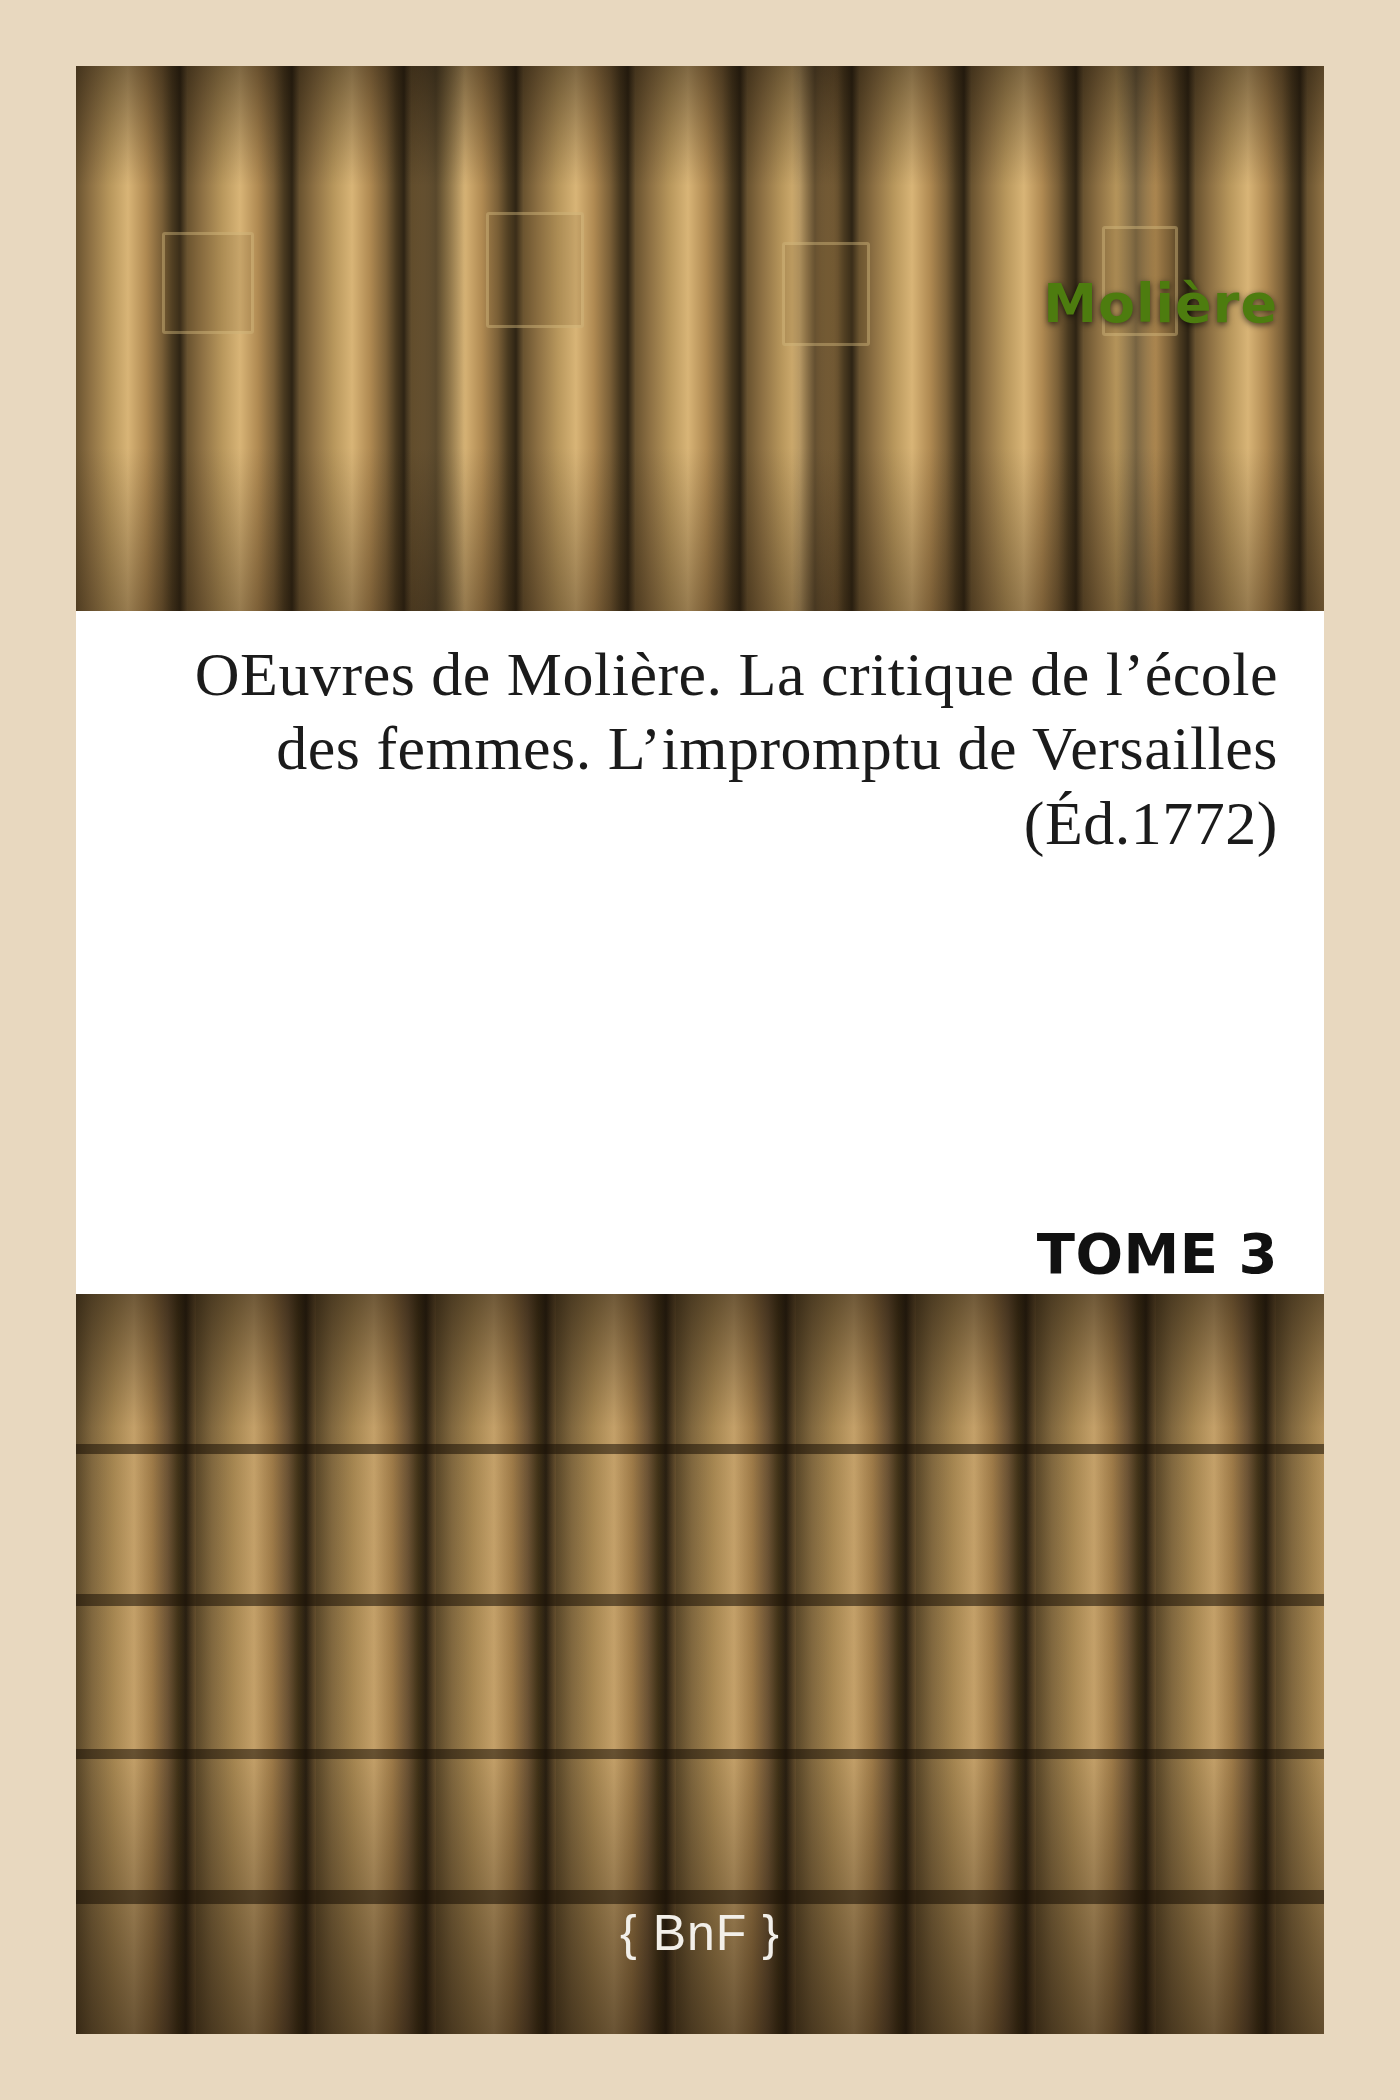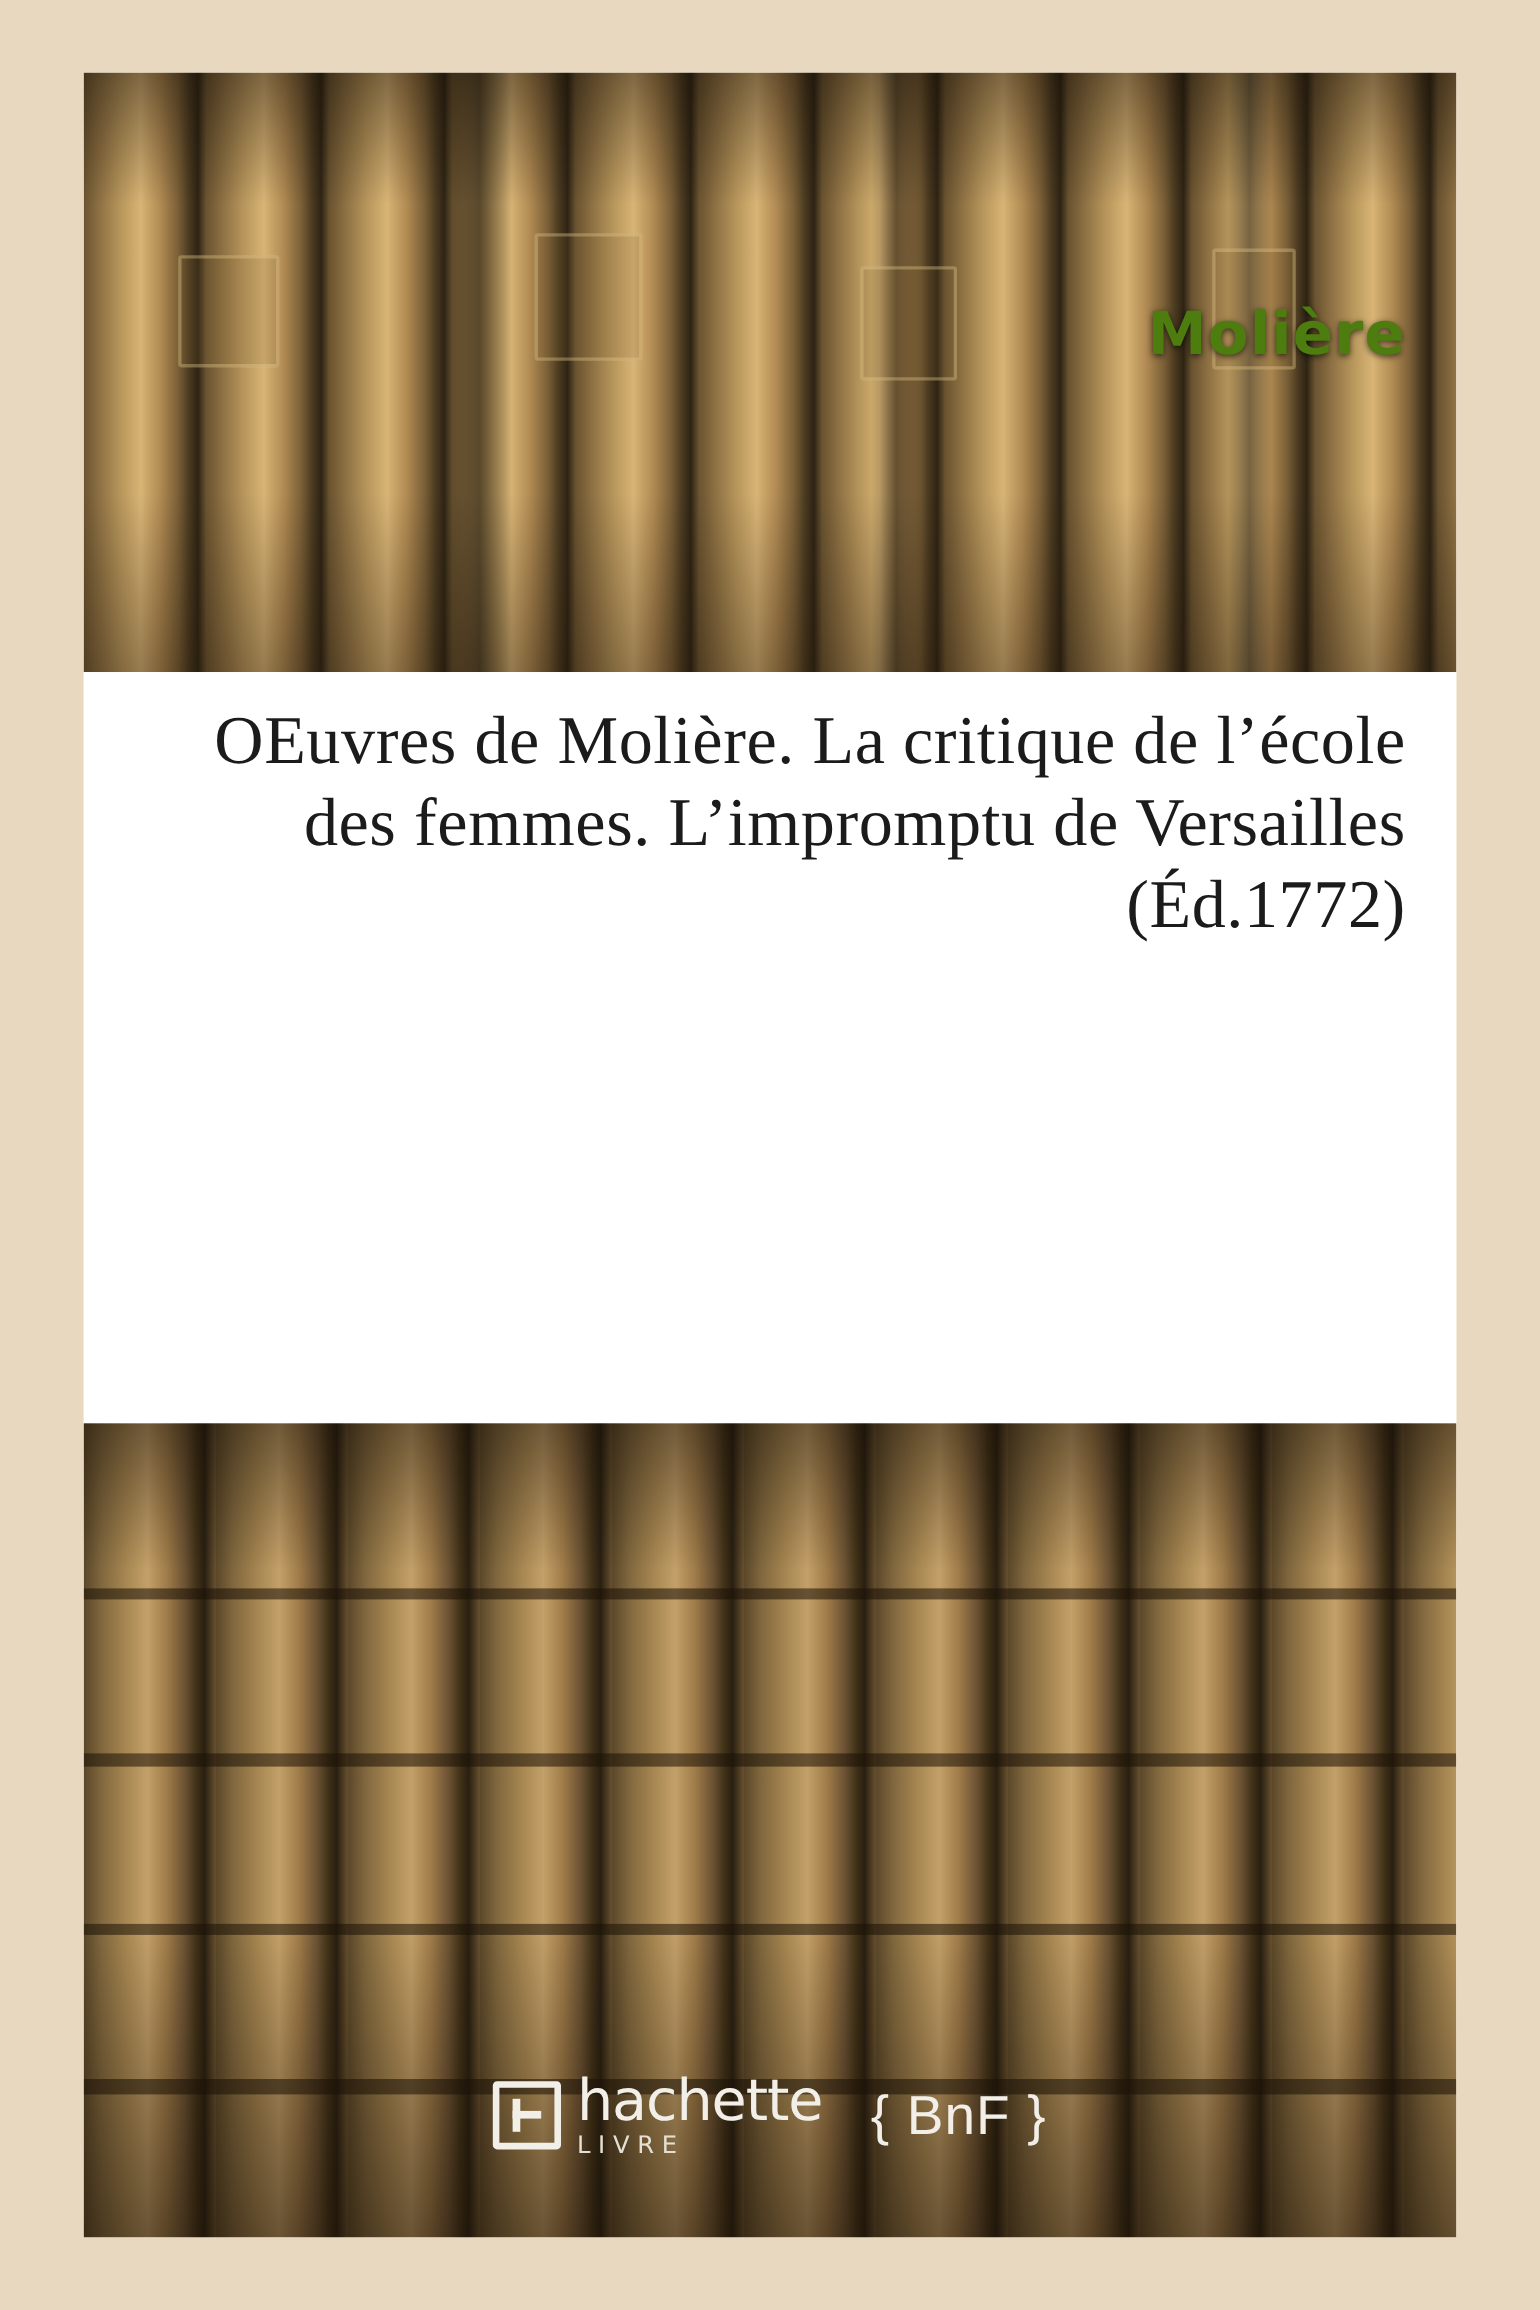--- a/index.html
+++ b/index.html
@@ -213,34 +213,28 @@
       <div class="plaque" style="left:86px; top:166px; width:86px; height:96px;"></div>
       <div class="plaque" style="left:410px; top:146px; width:92px; height:110px;"></div>
       <div class="plaque" style="left:706px; top:176px; width:82px; height:98px;"></div>
       <div class="plaque" style="left:1026px; top:160px; width:70px; height:104px;"></div>
     </div>
 
     <div class="author">Molière</div>
 
     <div class="title-area">
       <div class="title">OEuvres de Molière. La critique de l’école des femmes. L’impromptu de Versailles (Éd.1772)</div>
+      <div class="tome">TOME 3</div>
     </div>
 
     <div class="photo-band photo-bottom">
       <div class="shelf-line shelf-1"></div>
       <div class="shelf-line shelf-2"></div>
       <div class="shelf-line shelf-3"></div>
       <div class="shelf-line shelf-4"></div>
 
       <div class="logos">
-        <div class="hachette">
-          <div class="hachette-mark"></div>
-          <div class="hachette-words">
-            <span class="hachette-name">hachette</span>
-            <span class="hachette-sub">LIVRE</span>
-          </div>
-        </div>
         <div class="bnf">{ BnF }</div>
       </div>
     </div>
 
   </div>
 </div>
 
 </body></html>

